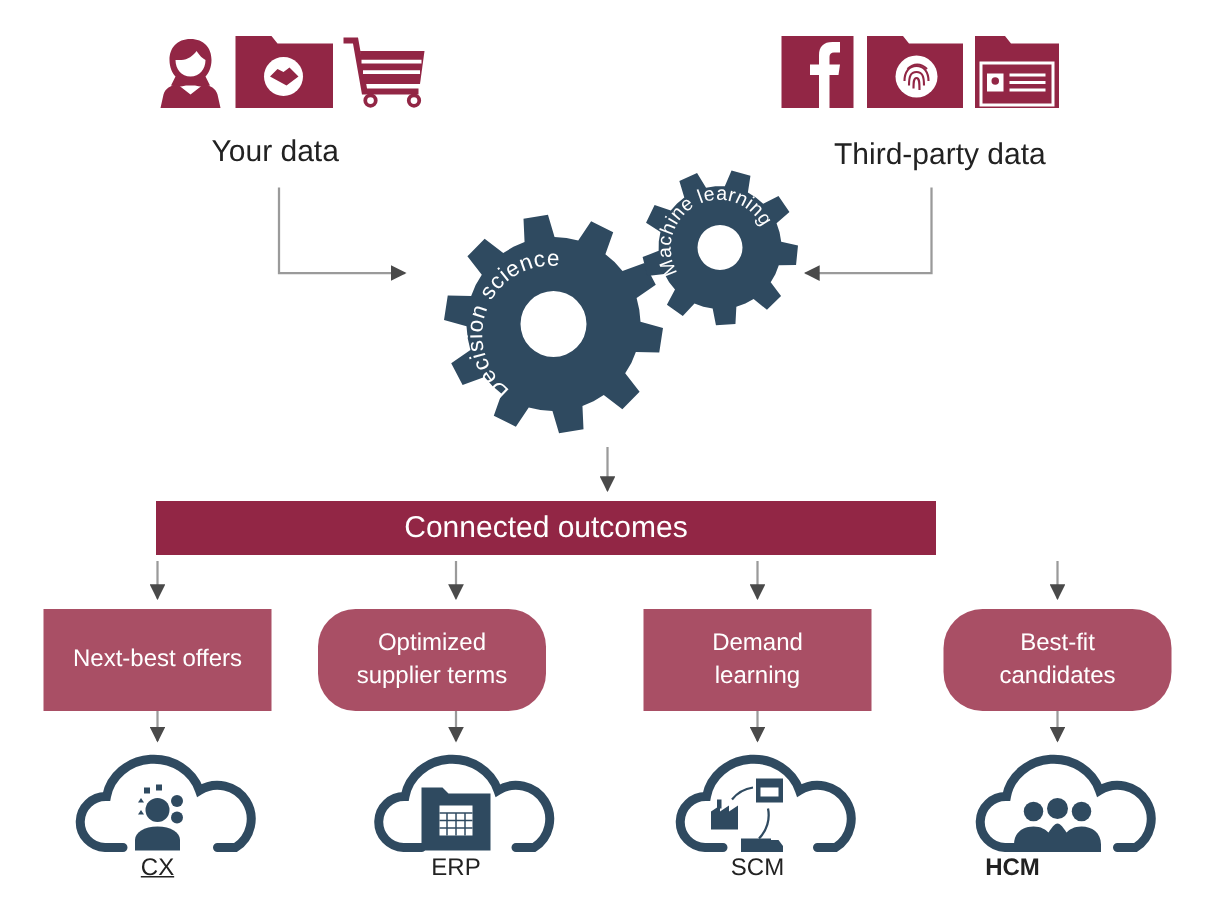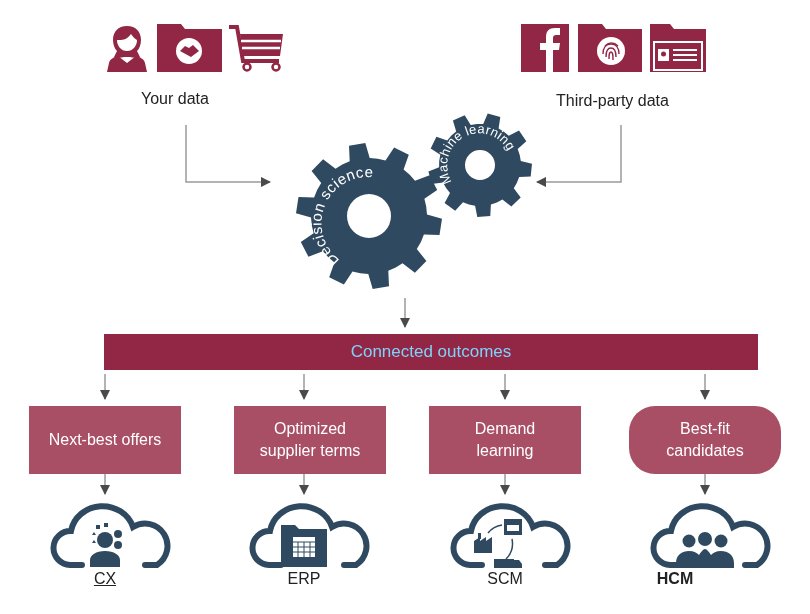--- a/index.html
+++ b/index.html
@@ -1,21 +1,21 @@
 <!DOCTYPE html>
 <html><head>
 <meta charset="utf-8">
 <style>
   html, body { margin: 0; padding: 0; background: #ffffff; }
   body { width: 810px; height: 614px; position: relative; overflow: hidden;
          font-family: "Liberation Sans", "DejaVu Sans", sans-serif; color: #222; }
   .abs { position: absolute; }
-  .src-label { font-size: 16px; color: #222; white-space: nowrap; }
-  .bar { position: absolute; left: 104px; top: 334px; width: 654px; height: 36px;
-         background: #922645; color: #7dd3fc; font-size: 17px; display: flex;
+  .src-label { font-size: 20px; color: #222; white-space: nowrap; }
+  .bar { position: absolute; left: 104px; top: 334px; width: 520px; height: 36px;
+         background: #922645; color: #ffffff; font-size: 20px; display: flex;
          align-items: center; justify-content: center; }
   .box { position: absolute; top: 406px; width: 152px; height: 68px;
          background: #a94f65; color: #fff; font-size: 16px; line-height: 22px;
          display: flex; align-items: center; justify-content: center; text-align: center; }
   .box span { display: block; }
   .app-label { position: absolute; top: 570px; width: 120px; text-align: center;
                font-size: 16px; color: #222; }
   svg.overlay { position: absolute; left: 0; top: 0; }
 </style>
 </head>
@@ -155,21 +155,21 @@
 
 <div class="bar">
   <span>Connected outcomes</span>
 </div>
 
 <div class="box" style="left:29px;">
   <div>
     <span>Next-best offers</span>
   </div>
 </div>
-<div class="box" style="left:234px;">
+<div class="box" style="left:212px;border-radius:25px;">
   <div>
     <span>Optimized</span>
     <span>supplier terms</span>
   </div>
 </div>
 <div class="box" style="left:429px;">
   <div>
     <span>Demand</span>
     <span>learning</span>
   </div>

